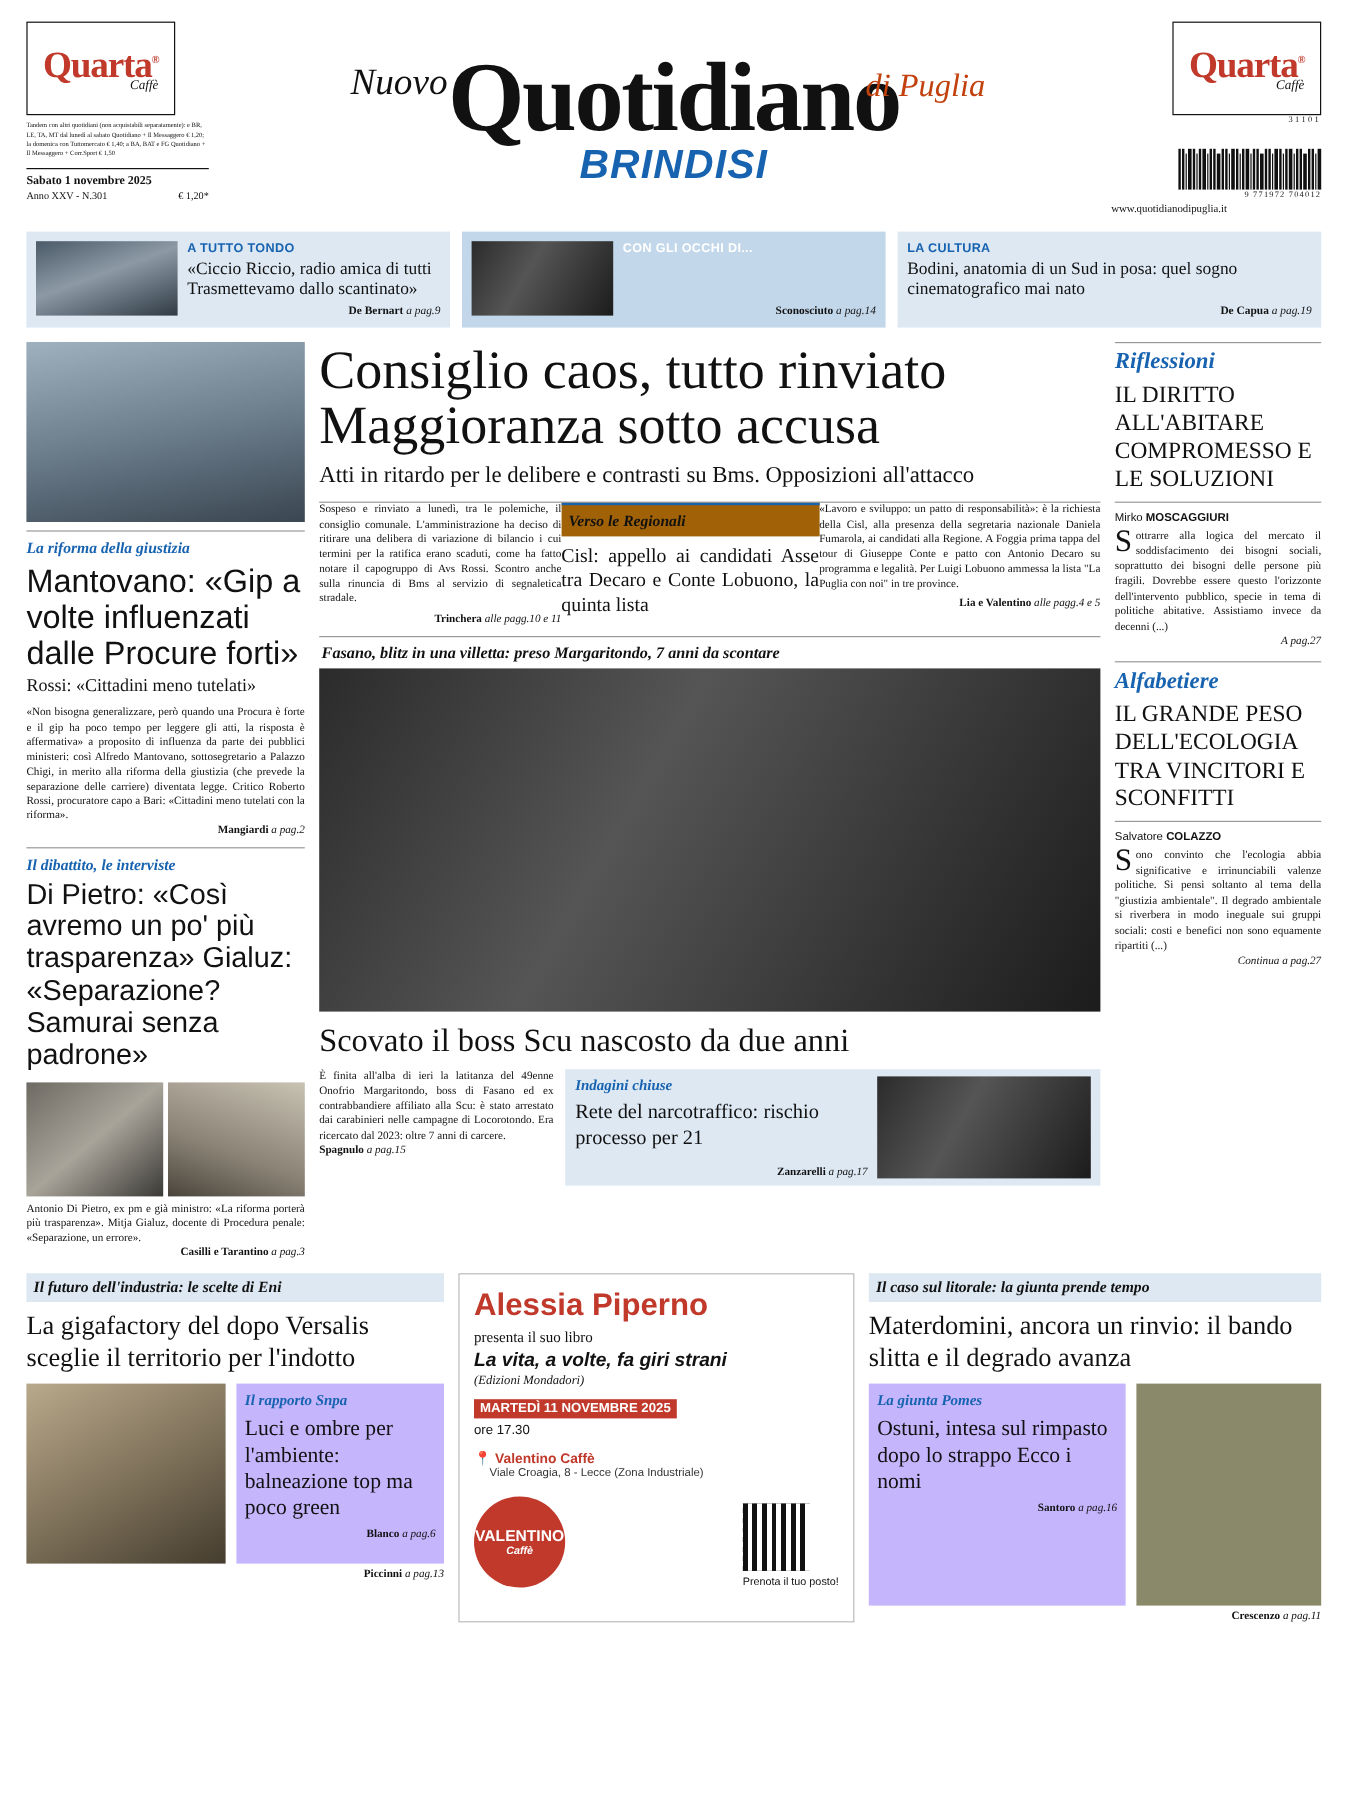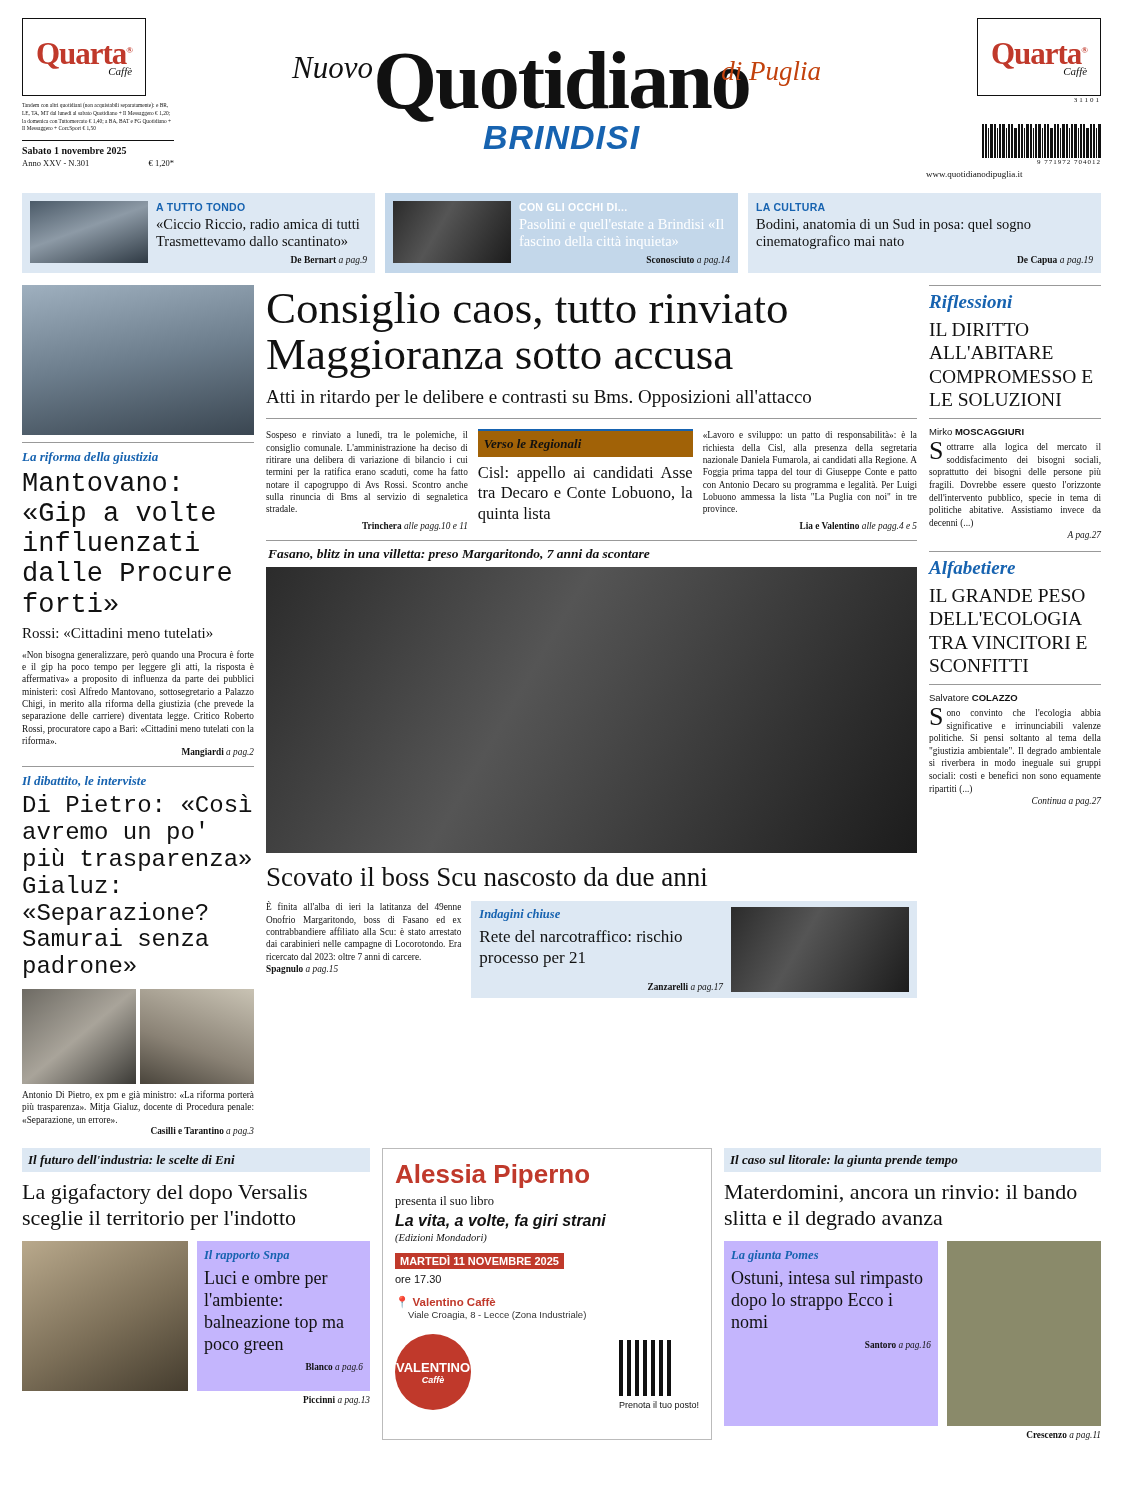--- a/index.html
+++ b/index.html
@@ -58,29 +58,29 @@
   
   .main { display:flex; gap:12px; margin-top:12px; }
   .col-left { width:232px; }
   .col-center { flex:1; }
   .col-right { width:172px; }
   .hairline { border-top:1px solid #999; }
 
   
   .left-photo { width:232px; height:150px; background:#6b7b8c; position:relative; overflow:hidden;}
   .kicker-it { font-style:italic; font-weight:bold; font-size:13px; color:#1763b0; margin:6px 0 4px;}
-  .l-head { font-size:27px; line-height:1.12; font-family:Liberation Mono, monospace;}
+  .l-head { font-size:27px; line-height:1.12; font-family:Liberation Sans, sans-serif;}
   .l-sub { font-size:15px; margin-top:5px;}
   .l-body { font-size:9.3px; line-height:1.32; text-align:justify; margin-top:7px; }
   .sign-r { text-align:right; font-size:9.3px; }
 
   
   .big-head { font-size:45px; line-height:1.03; font-family:"Liberation Serif",serif; }
   .big-sub { font-size:19px; margin-top:9px; line-height:1.2;}
-  .three { display:flex; gap:10px; margin-top:10px;}
+  .three { display:flex; }
   .three .c { font-size:9.3px; line-height:1.33; text-align:justify;}
   .c1 { width:31%; }
   .c2 { width:33%; }
   .c3 { flex:1; }
   .boxhead { background:#a16207; border-top:2px solid #1763b0; padding:4px 6px; font-style:italic; font-weight:bold; font-size:13px; }
   .box-titles { font-size:16.5px; line-height:1.25; margin-top:6px;}
   .photo-wide { width:100%; height:286px; background:#5f5f5f; position:relative; overflow:hidden; }
   .strip-kicker { font-style:italic; font-weight:bold; font-size:13.5px; padding:5px 2px; }
   .scovato { font-size:27px; margin-top:9px; }
   .lower { display:flex; gap:10px; margin-top:8px;}
@@ -236,21 +236,20 @@
         </div>
         <div class="t-sign"><b>De Bernart</b> <i>a pag.9</i></div>
       </div>
     </div>
 
     <div class="teaser blue">
       <div class="teaser-img grad-c"></div>
       <div class="teaser-body">
         <div>
           <div class="t-kicker white">CON GLI OCCHI DI...</div>
-          <div class="t-title white">Pasolini e quell'estate a Brindisi «Il fascino della città inquieta»</div>
         </div>
         <div class="t-sign"><b>Sconosciuto</b> <i>a pag.14</i></div>
       </div>
     </div>
 
     <div class="teaser">
       <div class="teaser-body">
         <div>
           <div class="t-kicker">LA CULTURA</div>
           <div class="t-title">Bodini, anatomia di un Sud in posa: quel sogno cinematografico mai nato</div>

